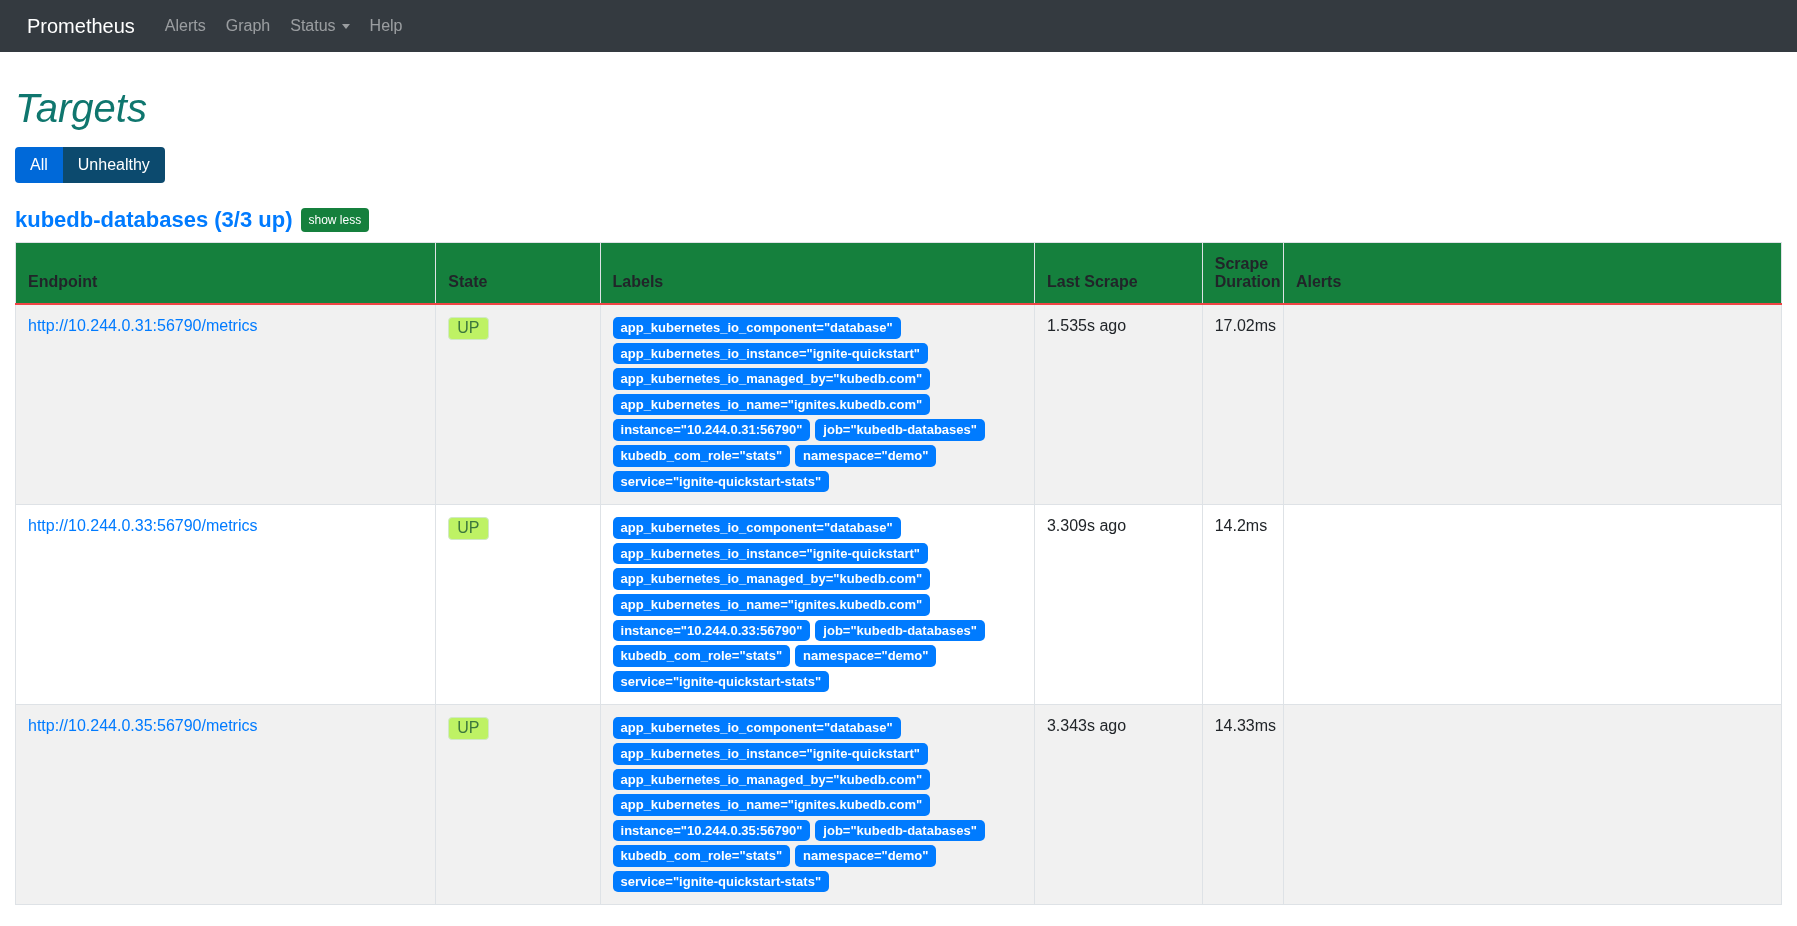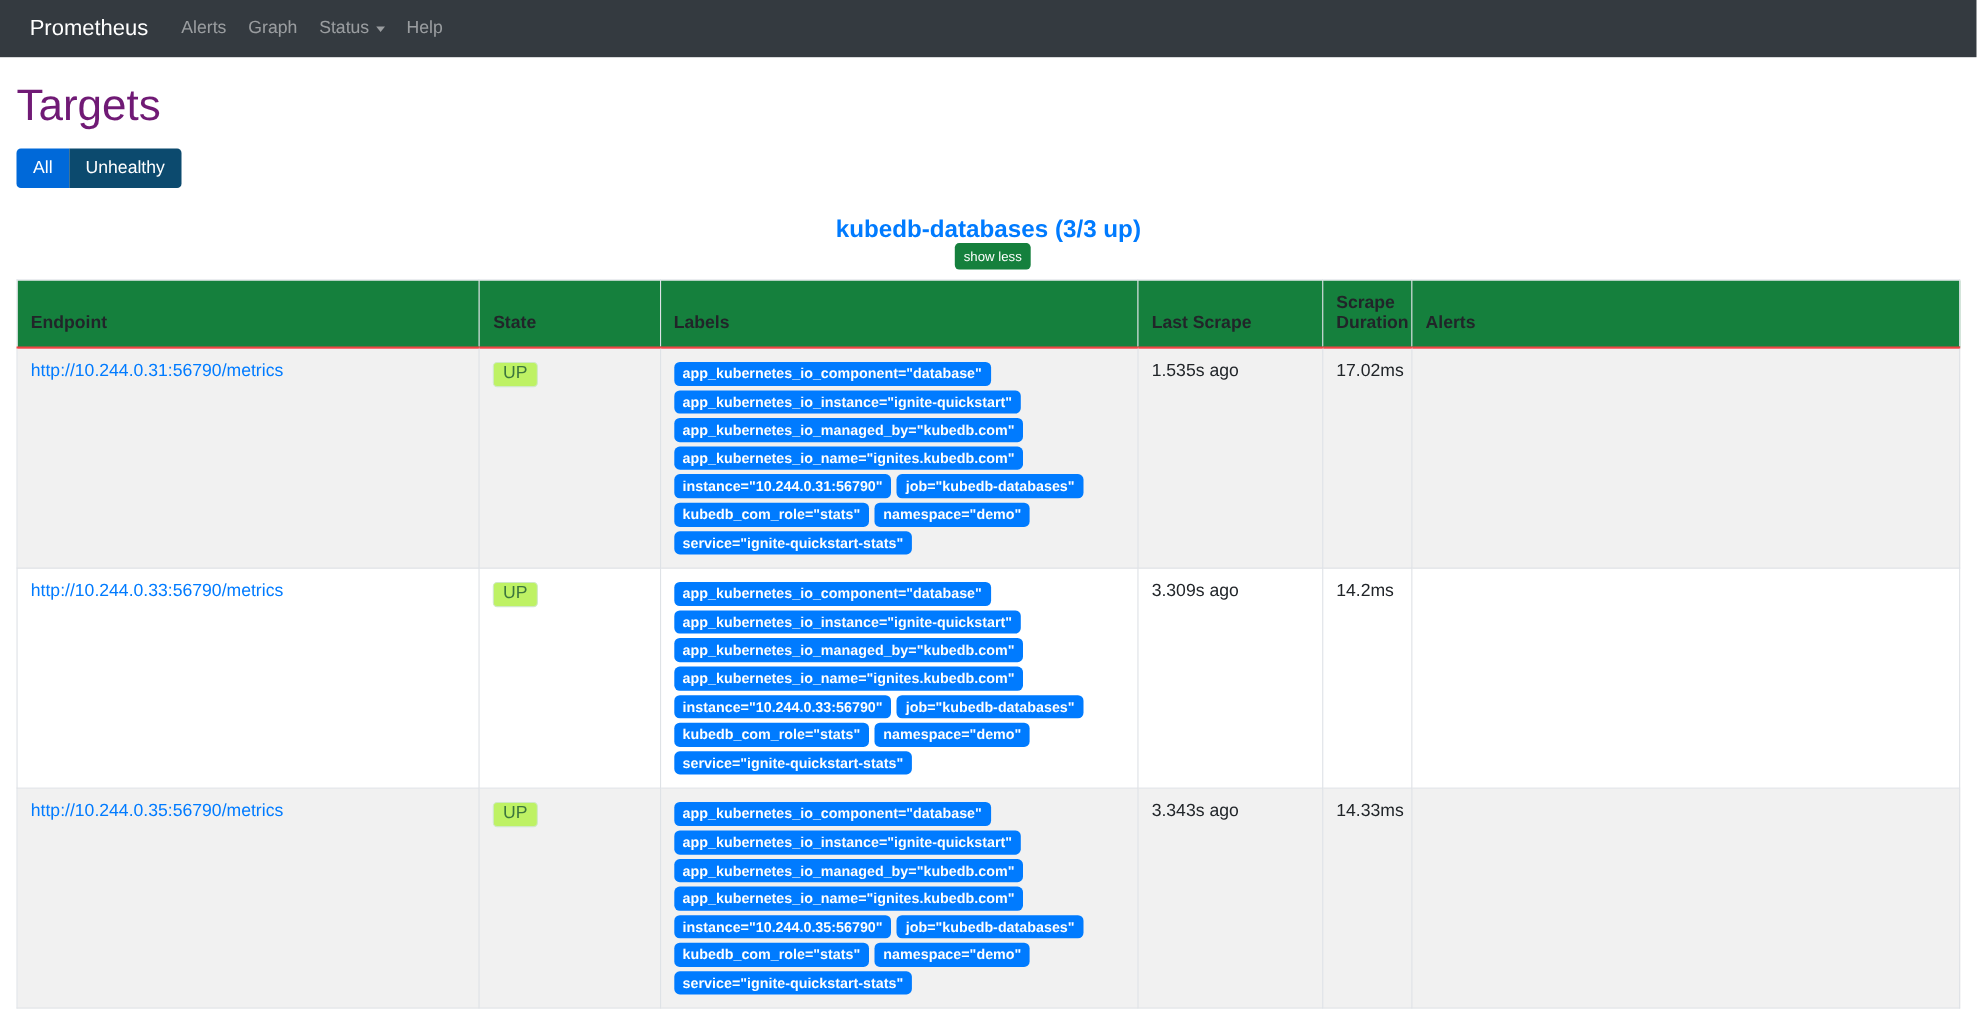--- a/index.html
+++ b/index.html
@@ -43,37 +43,38 @@
     border-left: 4.5px solid transparent;
     border-right: 4.5px solid transparent;
     border-top: 5px solid rgba(255,255,255,.5);
   }
 
   
   .container { padding: 0 15px; }
   h1.page-title {
     font-size: 40px;
     font-weight: 400;
-    margin: 22px 0 16px;
-    color: #701a75;
+    margin: 34px 0 16px;
+    color: #0f766e;
+    font-style: italic;
   }
 
   .btn-group { display: inline-flex; margin-bottom: 24px; justify-content: flex-end; }
   .btn {
     border: none;
     color: #fff;
     font-size: 16px;
     font-family: inherit;
     padding: 9px 15px;
     cursor: pointer;
   }
   .btn-all { background: #0069d9; border-radius: 4px 0 0 4px; }
   .btn-unhealthy { background: #0c4a6e; border-radius: 0 4px 4px 0; }
 
-  .job-header { display: flex; align-items: center; margin: 0 0 9px; flex-direction: column; }
+  .job-header { display: flex; align-items: center; margin: 0 0 9px; }
   .job-title { color: #007bff; font-size: 22px; font-weight: 700; cursor: pointer; }
   .btn-show-less {
     background: #15803d;
     color: #fff;
     border: none;
     font-family: inherit;
     font-size: 12px;
     padding: 5px 8px;
     margin-left: 8px;
     border-radius: 4px;

